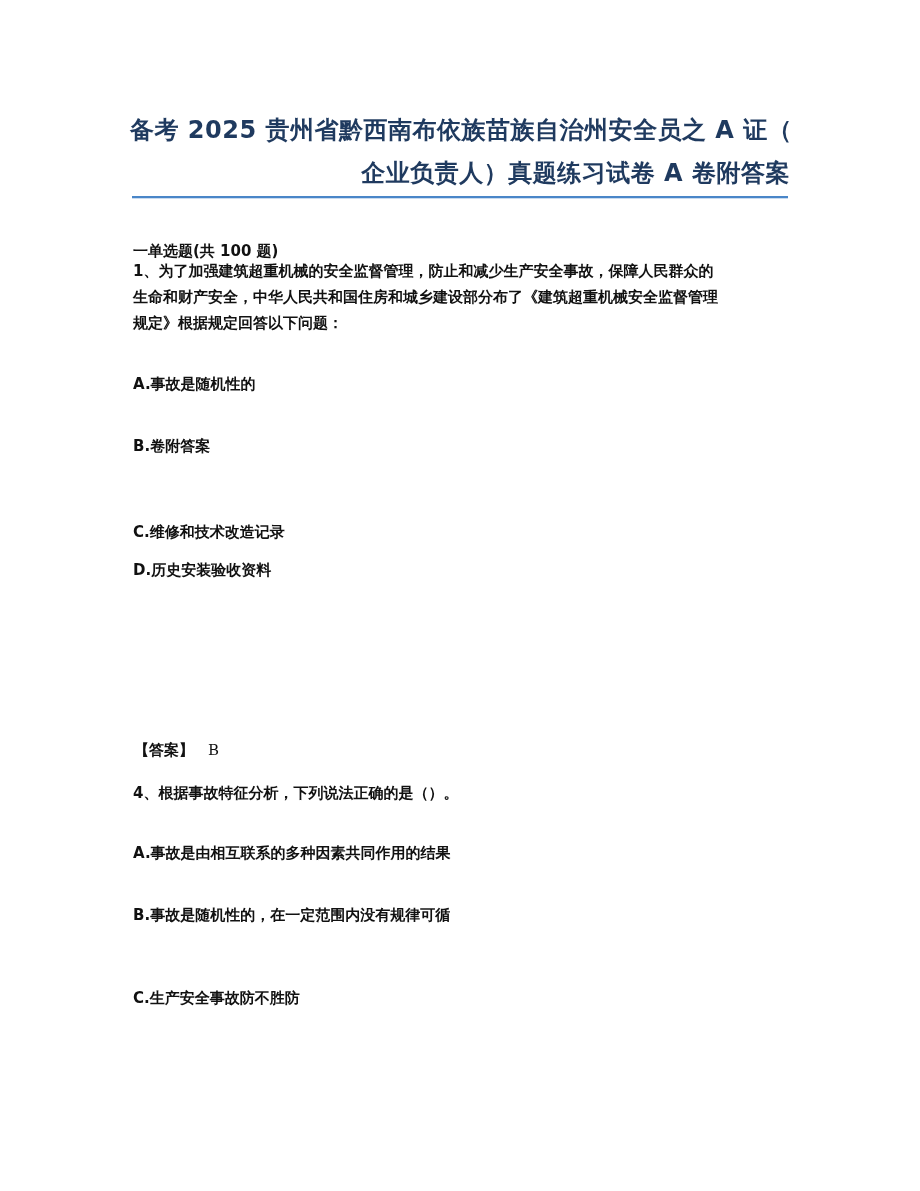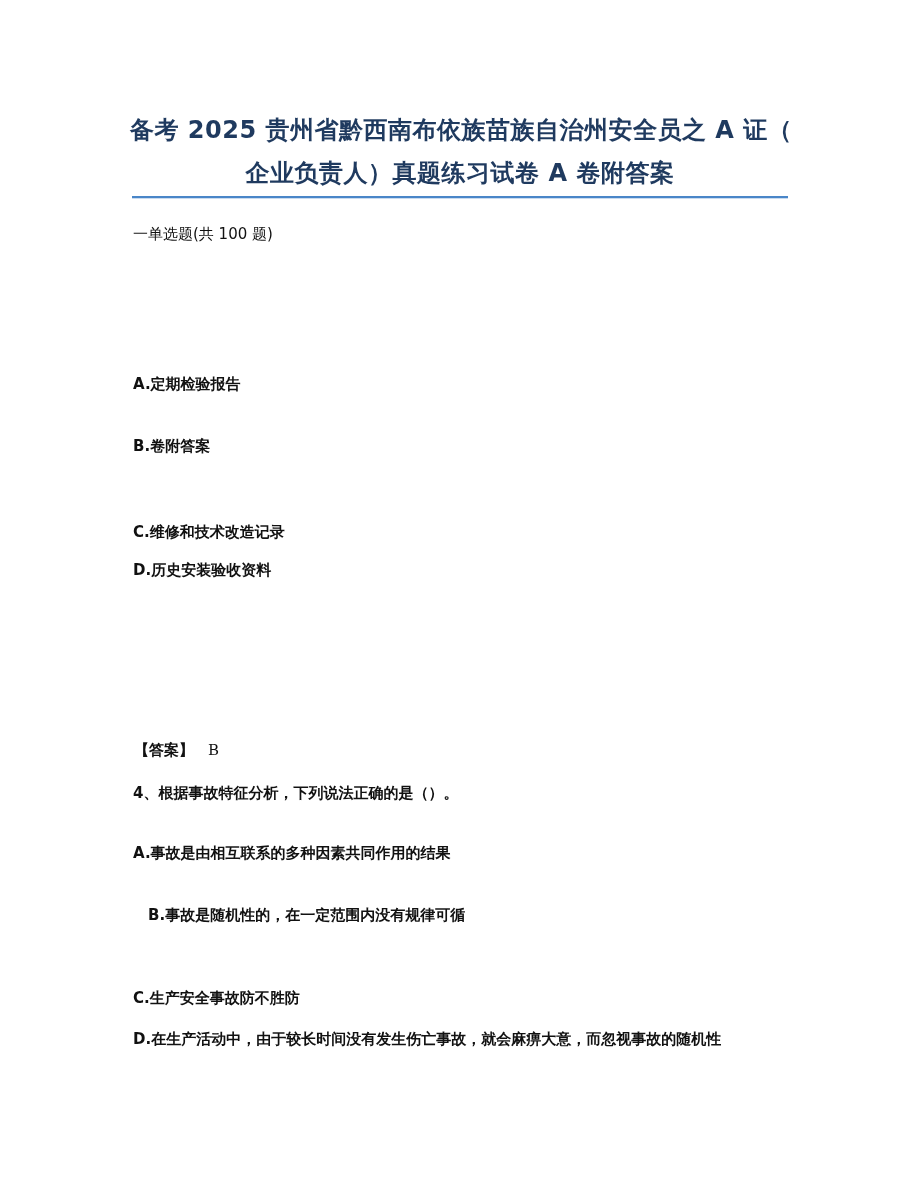--- a/index.html
+++ b/index.html
@@ -26,40 +26,40 @@
       width: 660px;
       text-align: center;
       color: #1f3a5f;
       font-size: 24px;
       font-weight: bold;
       line-height: 30px;
       letter-spacing: 0.5px;
       white-space: nowrap;
     }
     .title.line1 { top: 115px; }
-    .title.line2 { top: 158px; }
+    .title.line2 { top: 158px; text-align: right; }
     .divider {
       position: absolute;
       left: 132px;
       top: 196px;
       width: 656px;
       height: 0;
       border-top: 2px solid #4a86c8;
       box-shadow: 0 1px 0 #c9dbf0;
     }
     .text {
       position: absolute;
       left: 133px;
       font-size: 15px;
       line-height: 20px;
       white-space: nowrap;
       color: #111111;
     }
     .text.bold { font-weight: bold; }
-    .section-header { font-weight: normal; }
+    .section-header { font-weight: bold; margin-top: 17px; }
     .q-stem {
       position: absolute;
       left: 133px;
       width: 660px;
       font-size: 15px;
       font-weight: bold;
       line-height: 26px;
       color: #111111;
     }
     .q-stem div { white-space: nowrap; }
@@ -70,32 +70,36 @@
 <body>
 
 <div class="page">
 
   <div class="title line1">备考 2025 贵州省黔西南布依族苗族自治州安全员之 A 证（</div>
   <div class="title line2">企业负责人）真题练习试卷 A 卷附答案</div>
   <div class="divider"></div>
 
   <div class="text section-header" style="top:224px;">一单选题(共 100 题)</div>
 
+  <div class="q-stem" style="top:258px;">
+    <div>1、为了加强建筑超重机械的安全监督管理，防止和减少生产安全事故，保障人民群众的</div>
+    <div>生命和财产安全，中华人民共和国住房和城乡建设部分布了《建筑超重机械安全监督管理</div>
+    <div>规定》根据规定回答以下问题：</div>
+  </div>
 
-  <div class="text bold" style="top:374px;">A.定期检验报告</div>
+  <div class="text bold" style="top:374px;">A.事故是随机性的</div>
   <div class="text bold" style="top:436px;">B.卷附答案</div>
   <div class="text bold" style="top:498px;margin-top:24px;">C.维修和技术改造记录</div>
   <div class="text bold" style="top:560px;text-align:center;">D.历史安装验收资料</div>
 
   <div class="text" style="top:740px; left:134px;text-align:right;">
     <span class="answer-label">【答案】</span><span class="answer-value">B</span>
   </div>
 
   <div class="q-stem" style="top:780px;">
     <div>4、根据事故特征分析，下列说法正确的是（）。</div>
   </div>
 
   <div class="text bold" style="top:843px;">A.事故是由相互联系的多种因素共同作用的结果</div>
-  <div class="text bold" style="top:905px;margin-left:15px;">B.事故是随机性的，在一定范围内没有规律可循</div>
+  <div class="text bold" style="top:905px;">B.事故是随机性的，在一定范围内没有规律可循</div>
   <div class="text bold" style="top:967px;margin-top:21px;">C.生产安全事故防不胜防</div>
-  <div class="text bold" style="top:1029px;">D.在生产活动中，由于较长时间没有发生伤亡事故，就会麻痹大意，而忽视事故的随机性</div>
 
 </div>
 
 </body></html>

